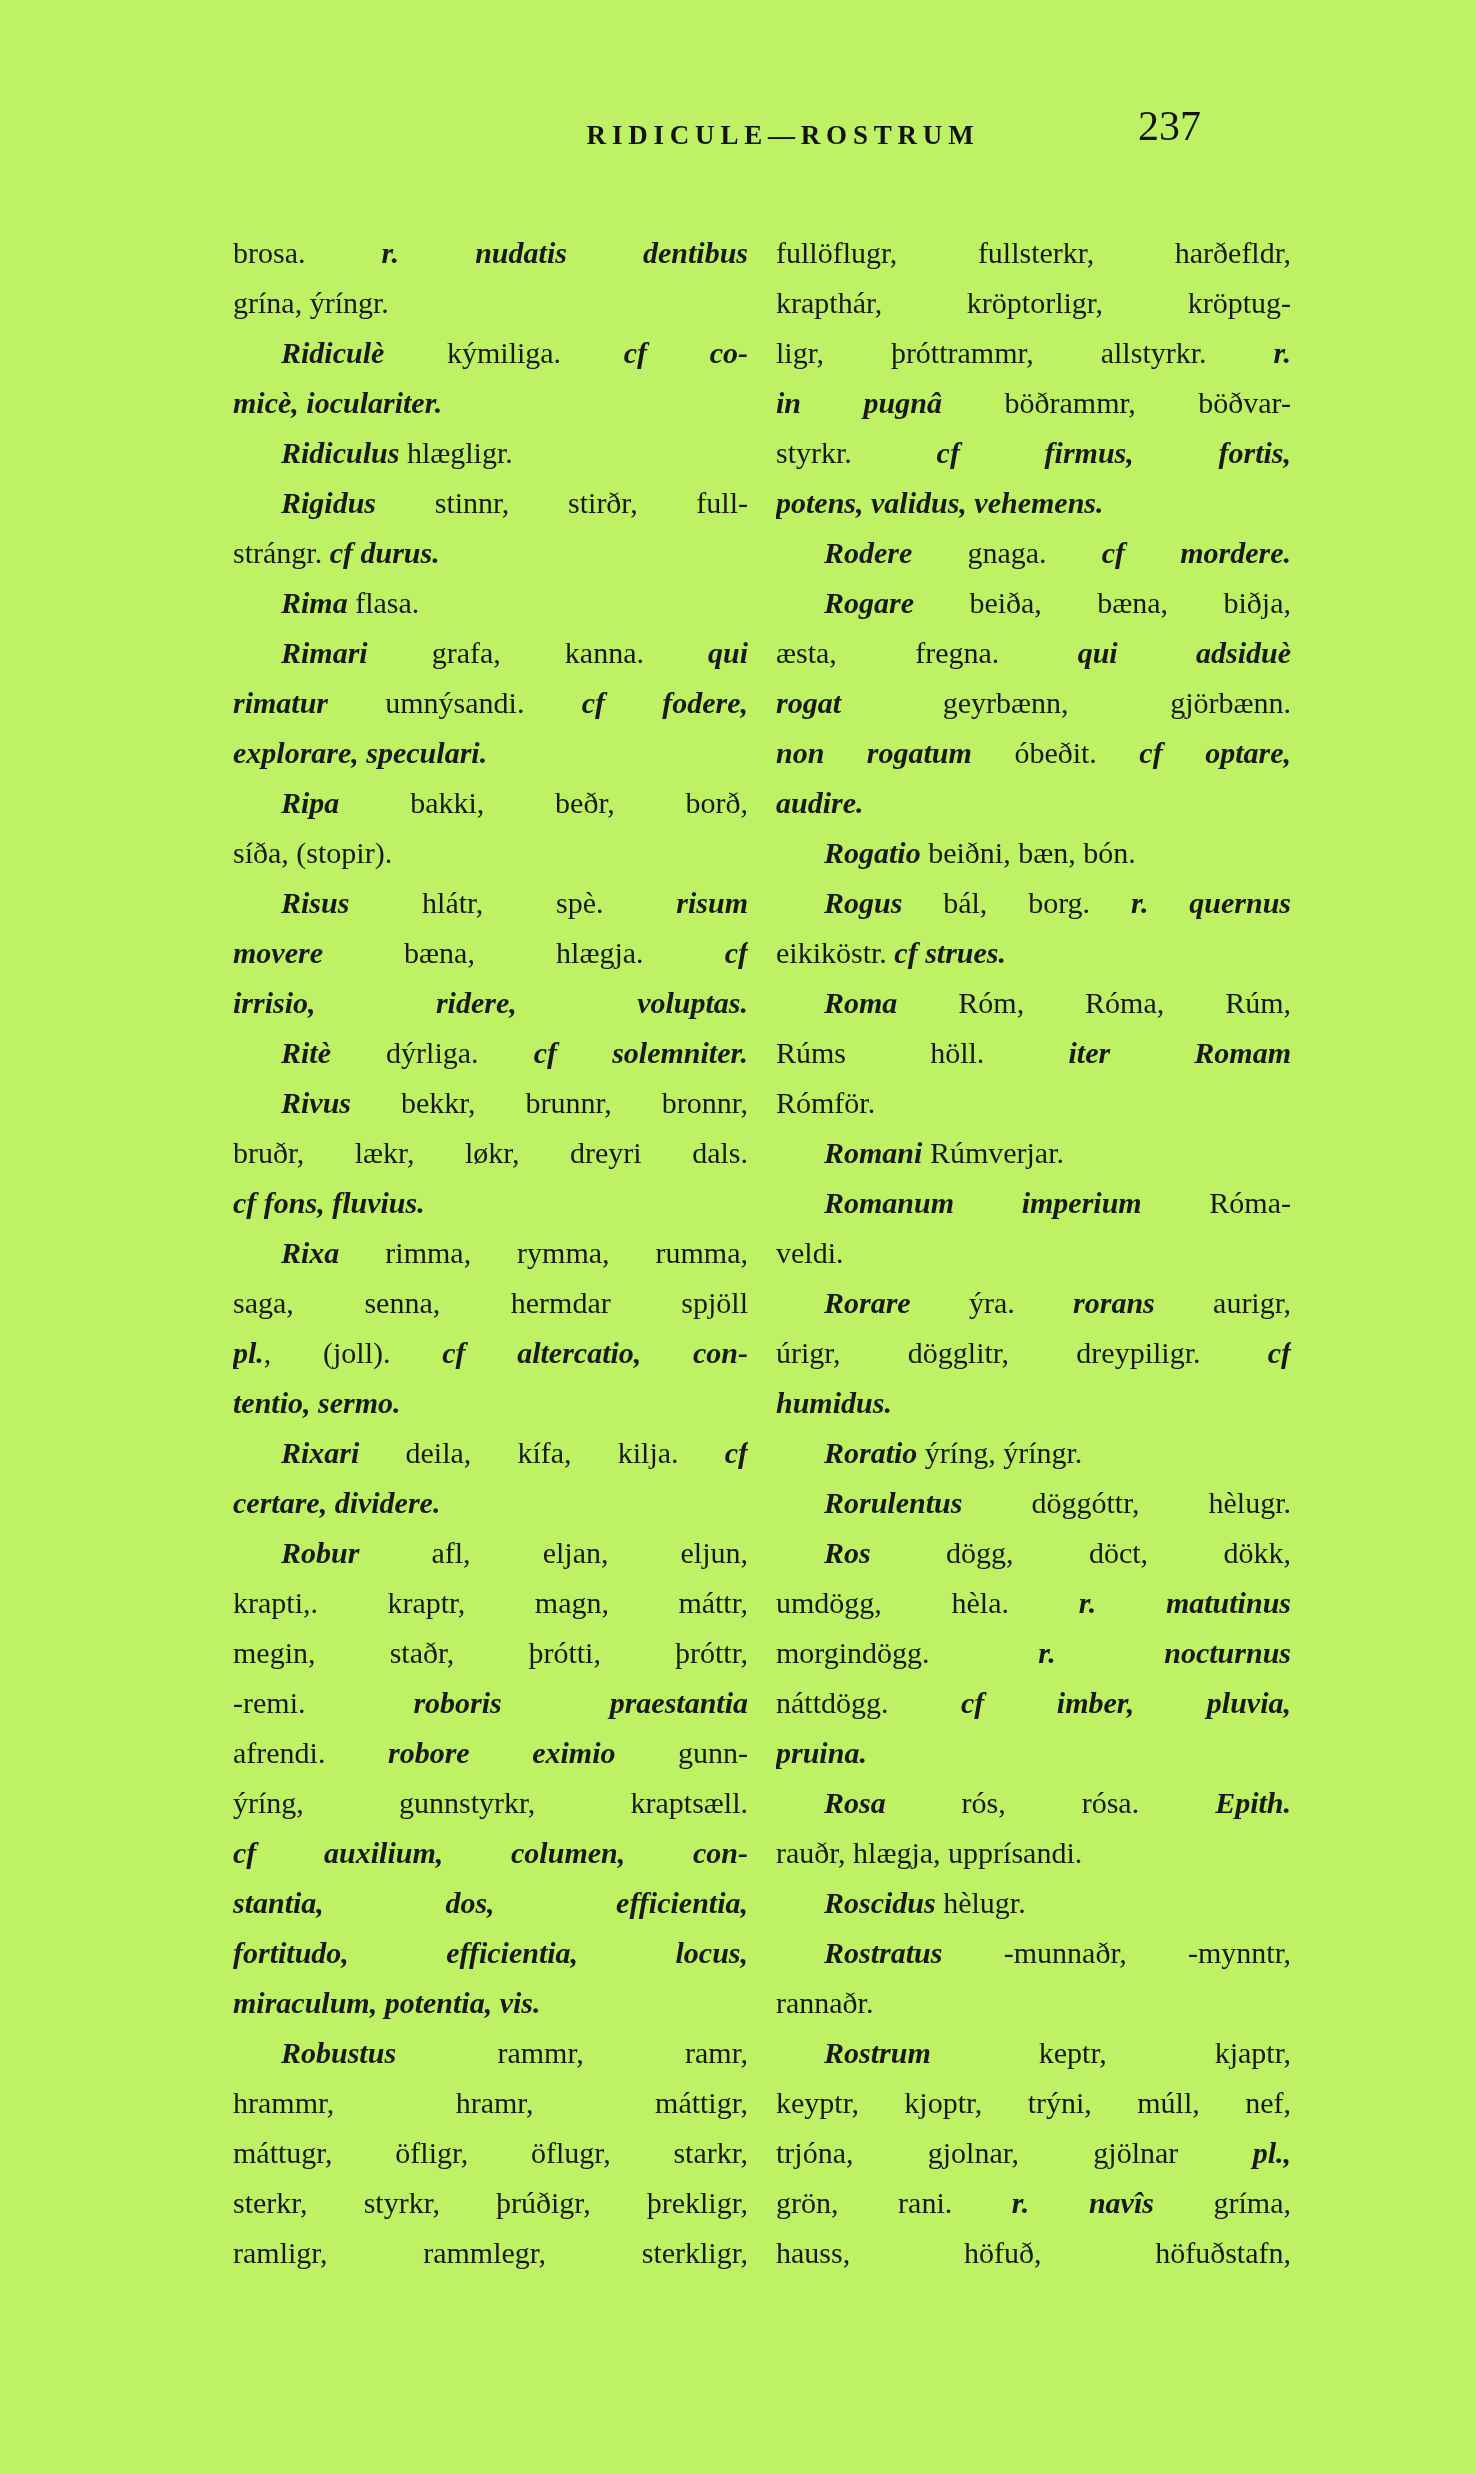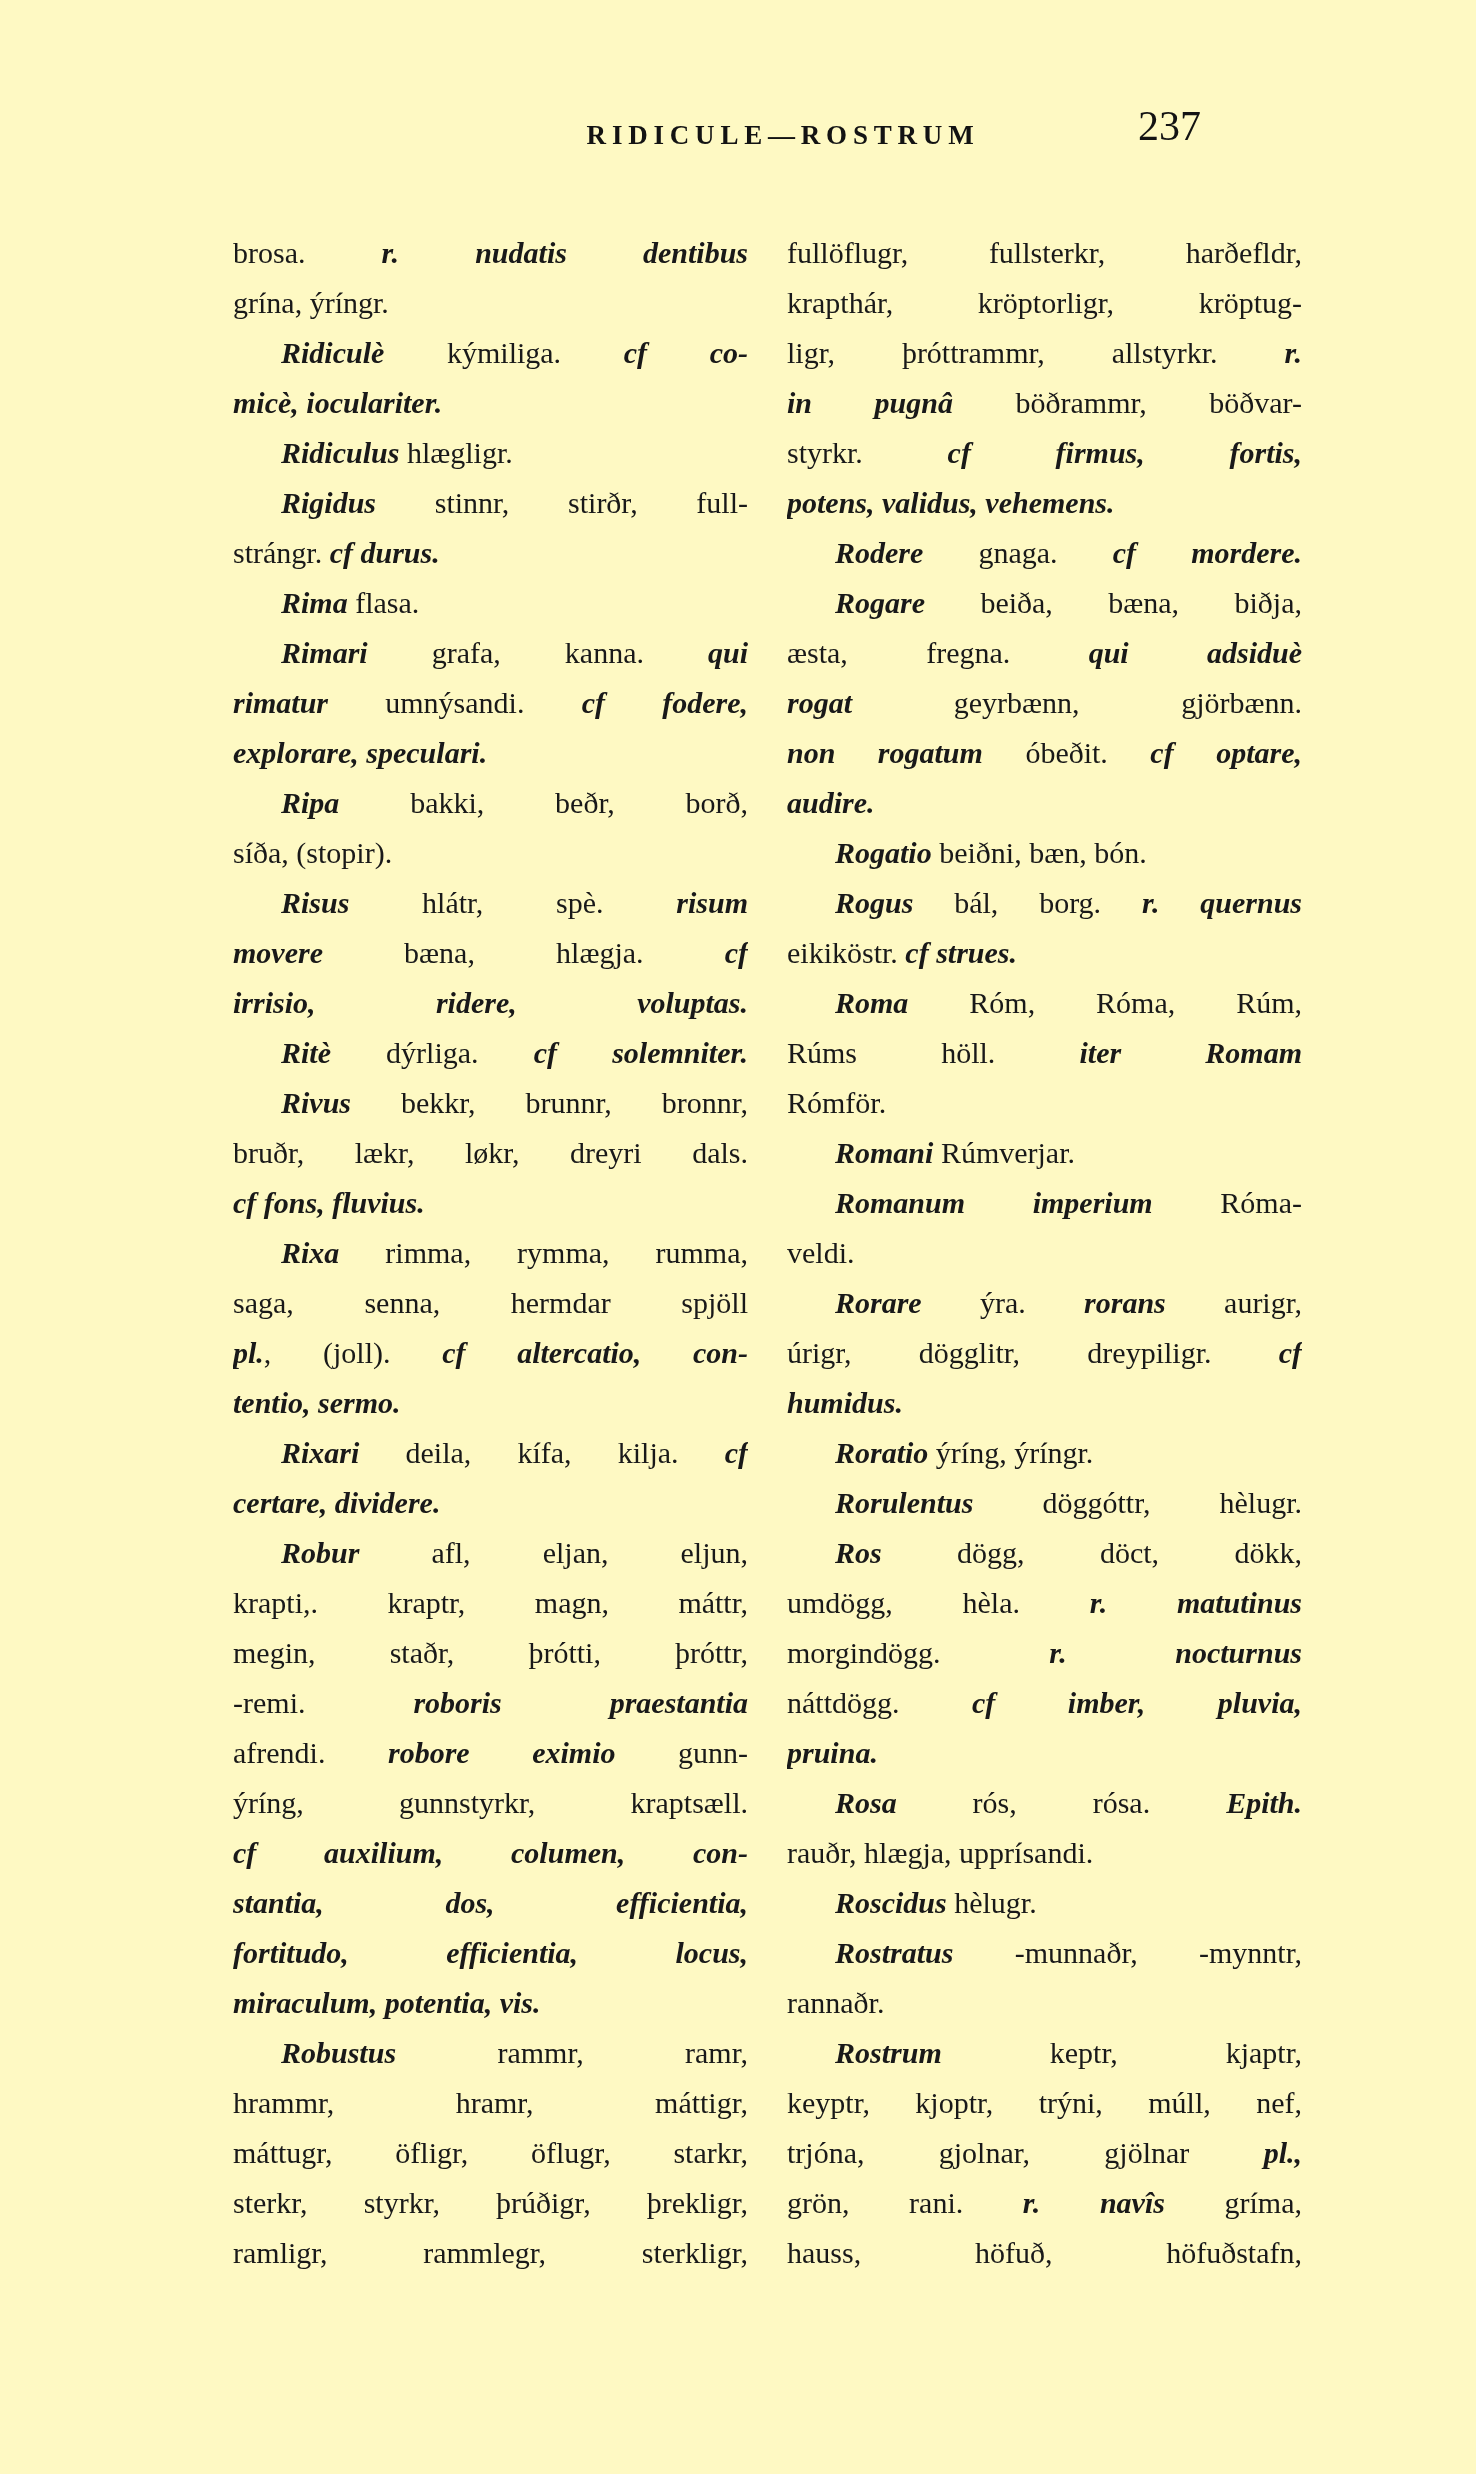--- a/index.html
+++ b/index.html
@@ -11,21 +11,21 @@
     width: 1477px;
     height: 2475px;
     position: relative;
     font-family: "Liberation Serif", serif;
     color: #161616;
     overflow: hidden;
   }
   .page {
     position: absolute;
     inset: 0;
-    background: #fef9c3;
+    background: #bef264;
   }
   .running-head {
     position: absolute;
     top: 120px;
     left: 233px;
     width: 1100px;
     text-align: center;
     font-size: 27px;
     font-weight: bold;
     letter-spacing: 5.8px;
@@ -37,21 +37,21 @@
     left: 1138px;
     width: 195px;
     font-size: 42px;
     color: #131313;
   }
   .columns {
     position: absolute;
     left: 233px;
     top: 228px;
     display: flex;
-    gap: 39px;
+    gap: 28px;
   }
   .col {
     width: 515px;
   }
   .line {
     font-size: 30px;
     line-height: 50px;
     height: 50px;
     overflow: hidden;
     text-align: left;

